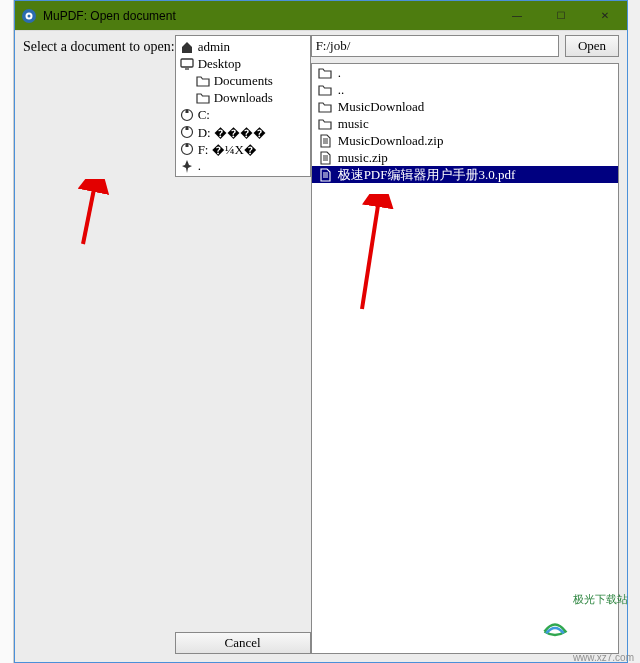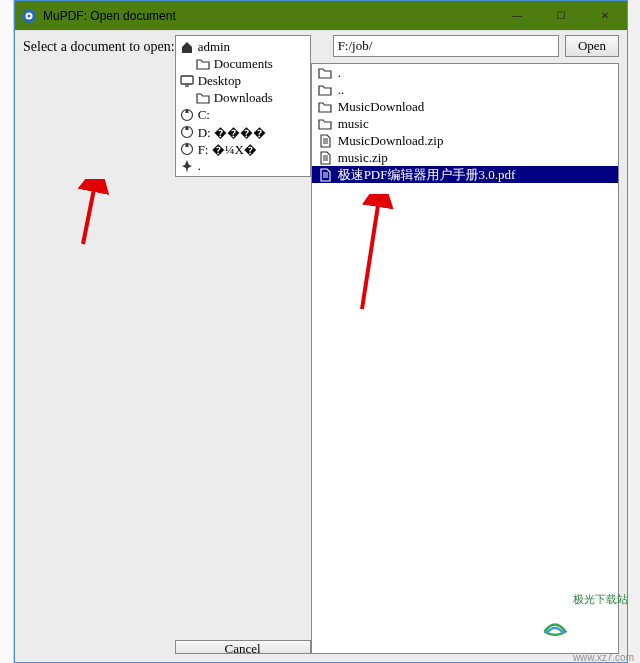--- a/index.html
+++ b/index.html
@@ -95,39 +95,38 @@
     }
     .tree-item .ticon {
       width: 14px; height: 14px;
       margin-right: 4px;
       display: inline-flex; align-items: center; justify-content: center;
       flex-shrink: 0;
     }
     .tree-item.indent { padding-left: 20px; }
     .spacer-flex { flex: 1; }
     .cancel-btn {
-      height: 14px;
+      height: 22px;
       background: linear-gradient(#f8f8f8, #e4e4e4);
       border: 1px solid #888;
       font-family: Georgia, 'Times New Roman', serif;
       font-size: 13px;
       cursor: pointer;
       margin-top: 6px;
     }
     .right-pane {
       flex: 1;
       display: flex;
       flex-direction: column;
       min-width: 0;
     }
     .path-row {
       display: flex;
       gap: 6px;
       margin-bottom: 6px;
-      padding-left: 22px;
     }
     .path-input {
       flex: 1;
       height: 22px;
       border: 1px solid #888;
       background: #fff;
       font-family: Georgia, 'Times New Roman', serif;
       font-size: 13px;
       padding: 0 4px;
     }
@@ -228,35 +227,35 @@
       <div class="left-pane">
         <div class="tree" id="tree">
             <div class="tree-item">
               <span class="ticon">
                 <svg width="14" height="14" viewBox="0 0 14 14">
                   <use href="#ic-home"></use>
                 </svg>
               </span>
               <span>admin</span>
             </div>
+            <div class="tree-item">
+              <span class="ticon">
+                <svg width="14" height="14" viewBox="0 0 14 14">
+                  <use href="#ic-desktop"></use>
+                </svg>
+              </span>
+              <span>Desktop</span>
+            </div>
             <div class="tree-item indent">
               <span class="ticon">
                 <svg width="14" height="14" viewBox="0 0 14 14">
                   <use href="#ic-folder"></use>
                 </svg>
               </span>
               <span>Documents</span>
-            </div>
-            <div class="tree-item">
-              <span class="ticon">
-                <svg width="14" height="14" viewBox="0 0 14 14">
-                  <use href="#ic-desktop"></use>
-                </svg>
-              </span>
-              <span>Desktop</span>
             </div>
             <div class="tree-item indent">
               <span class="ticon">
                 <svg width="14" height="14" viewBox="0 0 14 14">
                   <use href="#ic-folder"></use>
                 </svg>
               </span>
               <span>Downloads</span>
             </div>
             <div class="tree-item">

